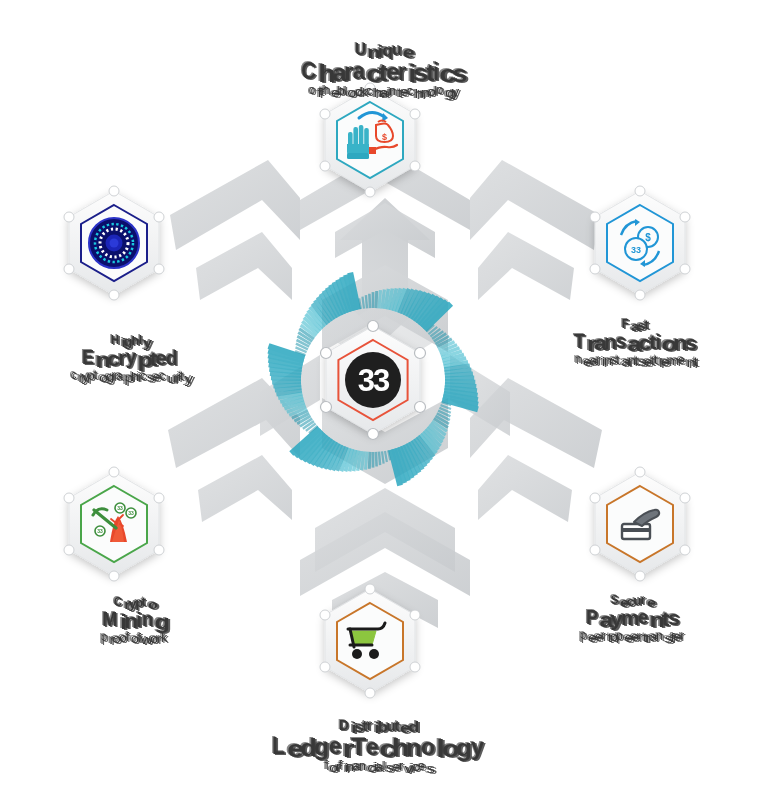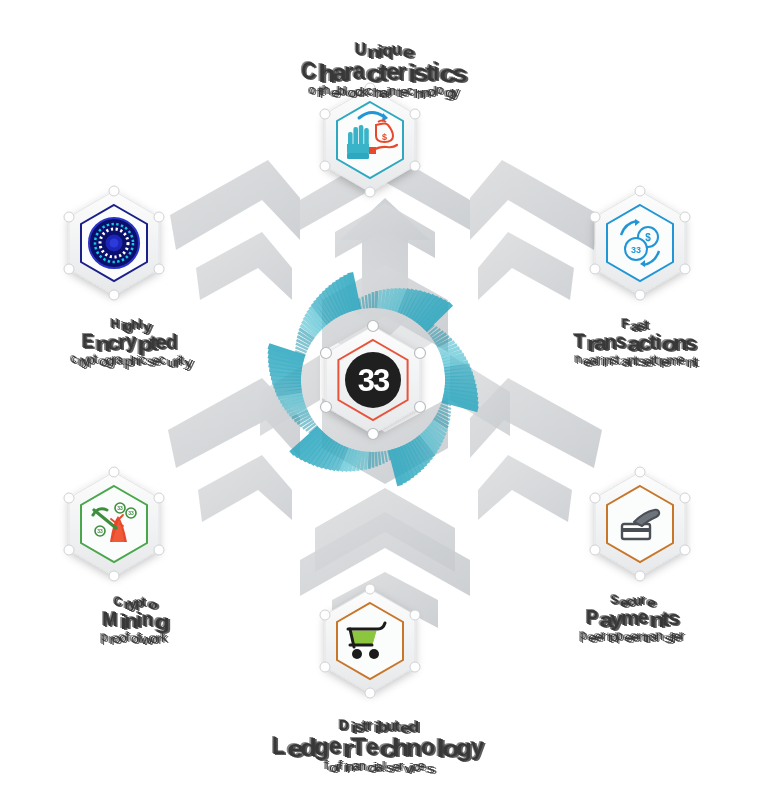--- a/index.html
+++ b/index.html
@@ -14,21 +14,21 @@
   .lbl .l1{display:block;font-size:15px;margin-top:19px;}
   .lbl .l2{display:block;font-size:20px;}
   .lbl .l3{display:block;font-size:13px;font-weight:normal;}
   .lbl.stackA .l1{font-size:13px;}
   .title-top{left:184px;top:24px;width:400px;}
   .title-top .l1{font-size:17px;}
   .title-top .l2{font-size:23px;}
   .title-bot{left:174px;top:700px;width:410px;}
   .title-bot .l1{font-size:15px;}
   .title-bot .l2{font-size:24px;}
-  .lab-tl{left:2px;top:300px;width:258px;}
+  .lab-tl{left:2px;top:316px;width:258px;}
   .lab-tr{left:505px;top:300px;width:262px;}
   .lab-bl{left:2px;top:578px;width:266px;}
   .lab-br{left:498px;top:576px;width:270px;}
   .scr{display:inline-block;}
   .scr > span{display:inline-block;position:relative;}
   .scr > span::after{content:attr(data-g);position:absolute;left:1.6px;top:.9px;
       opacity:.82;}
   .scr > span::before{content:attr(data-g);position:absolute;left:-1.4px;top:-.8px;
       opacity:.6;}
 </style>

